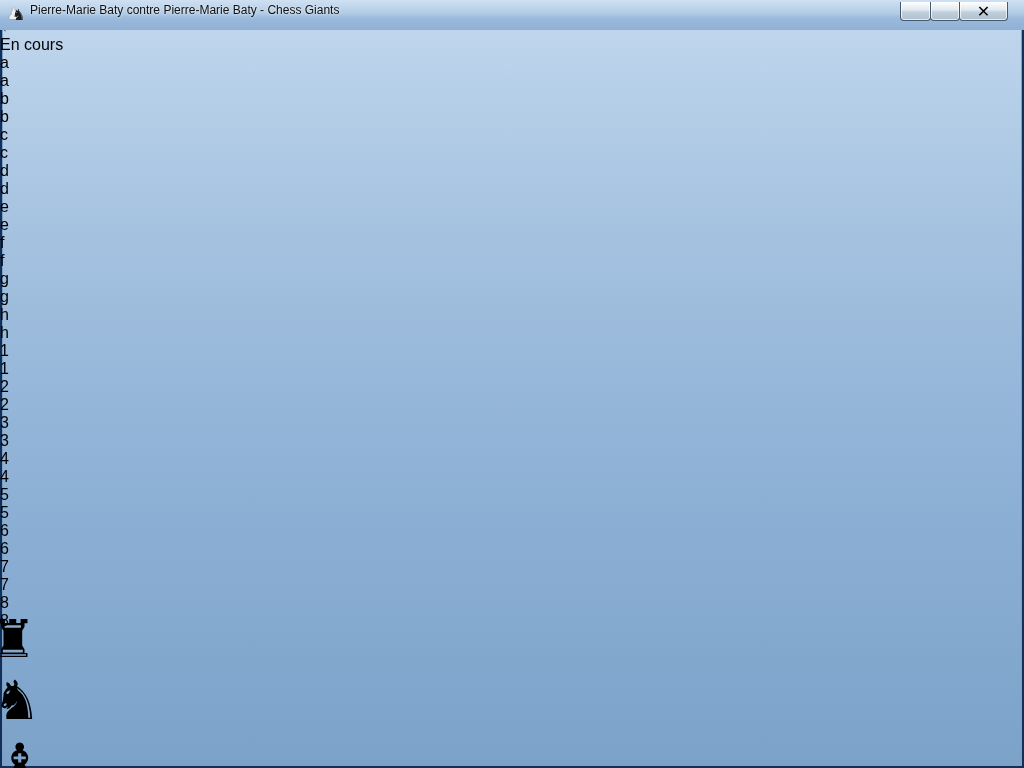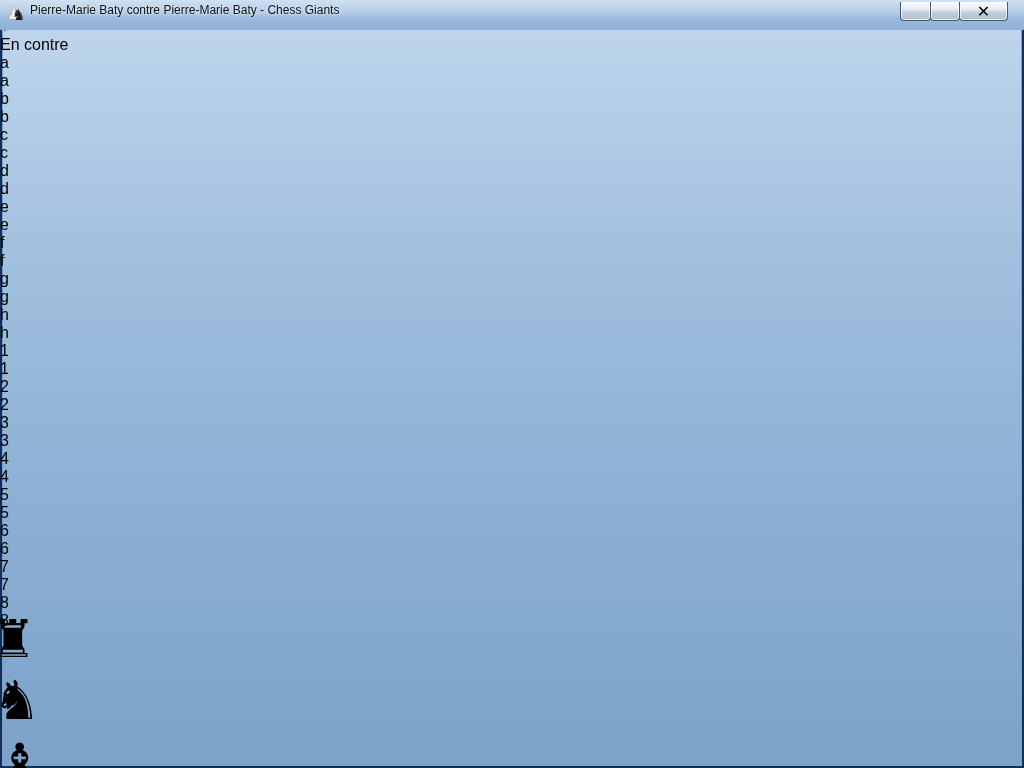--- a/index.html
+++ b/index.html
@@ -111,21 +111,21 @@
         </span>
     </span>
   </div>
 
   <div class="menubar"><span class="mb-item">Partie</span><span class="mb-item active">Echiquier</span><span class="mb-item">Internet</span><span class="mb-item">?</span></div>
 
   <div class="content">
 
     <div class="left-panel">
       <div class="back-btn"><span>←</span></div>
-      <div class="status-label">En contre</div>
+      <div class="status-label">En cours</div>
     </div>
 
     <div class="board-region">
       <div class="groove"></div>
       <div class="inner-line"></div>
       <div id="board-layer">
           <div class="square sq-light" style="left: 145px; top: 71px;"></div>
           <div class="square sq-dark" style="left: 217px; top: 71px;"></div>
           <div class="square sq-light" style="left: 289px; top: 71px;"></div>
           <div class="square sq-dark" style="left: 361px; top: 71px;"></div>

